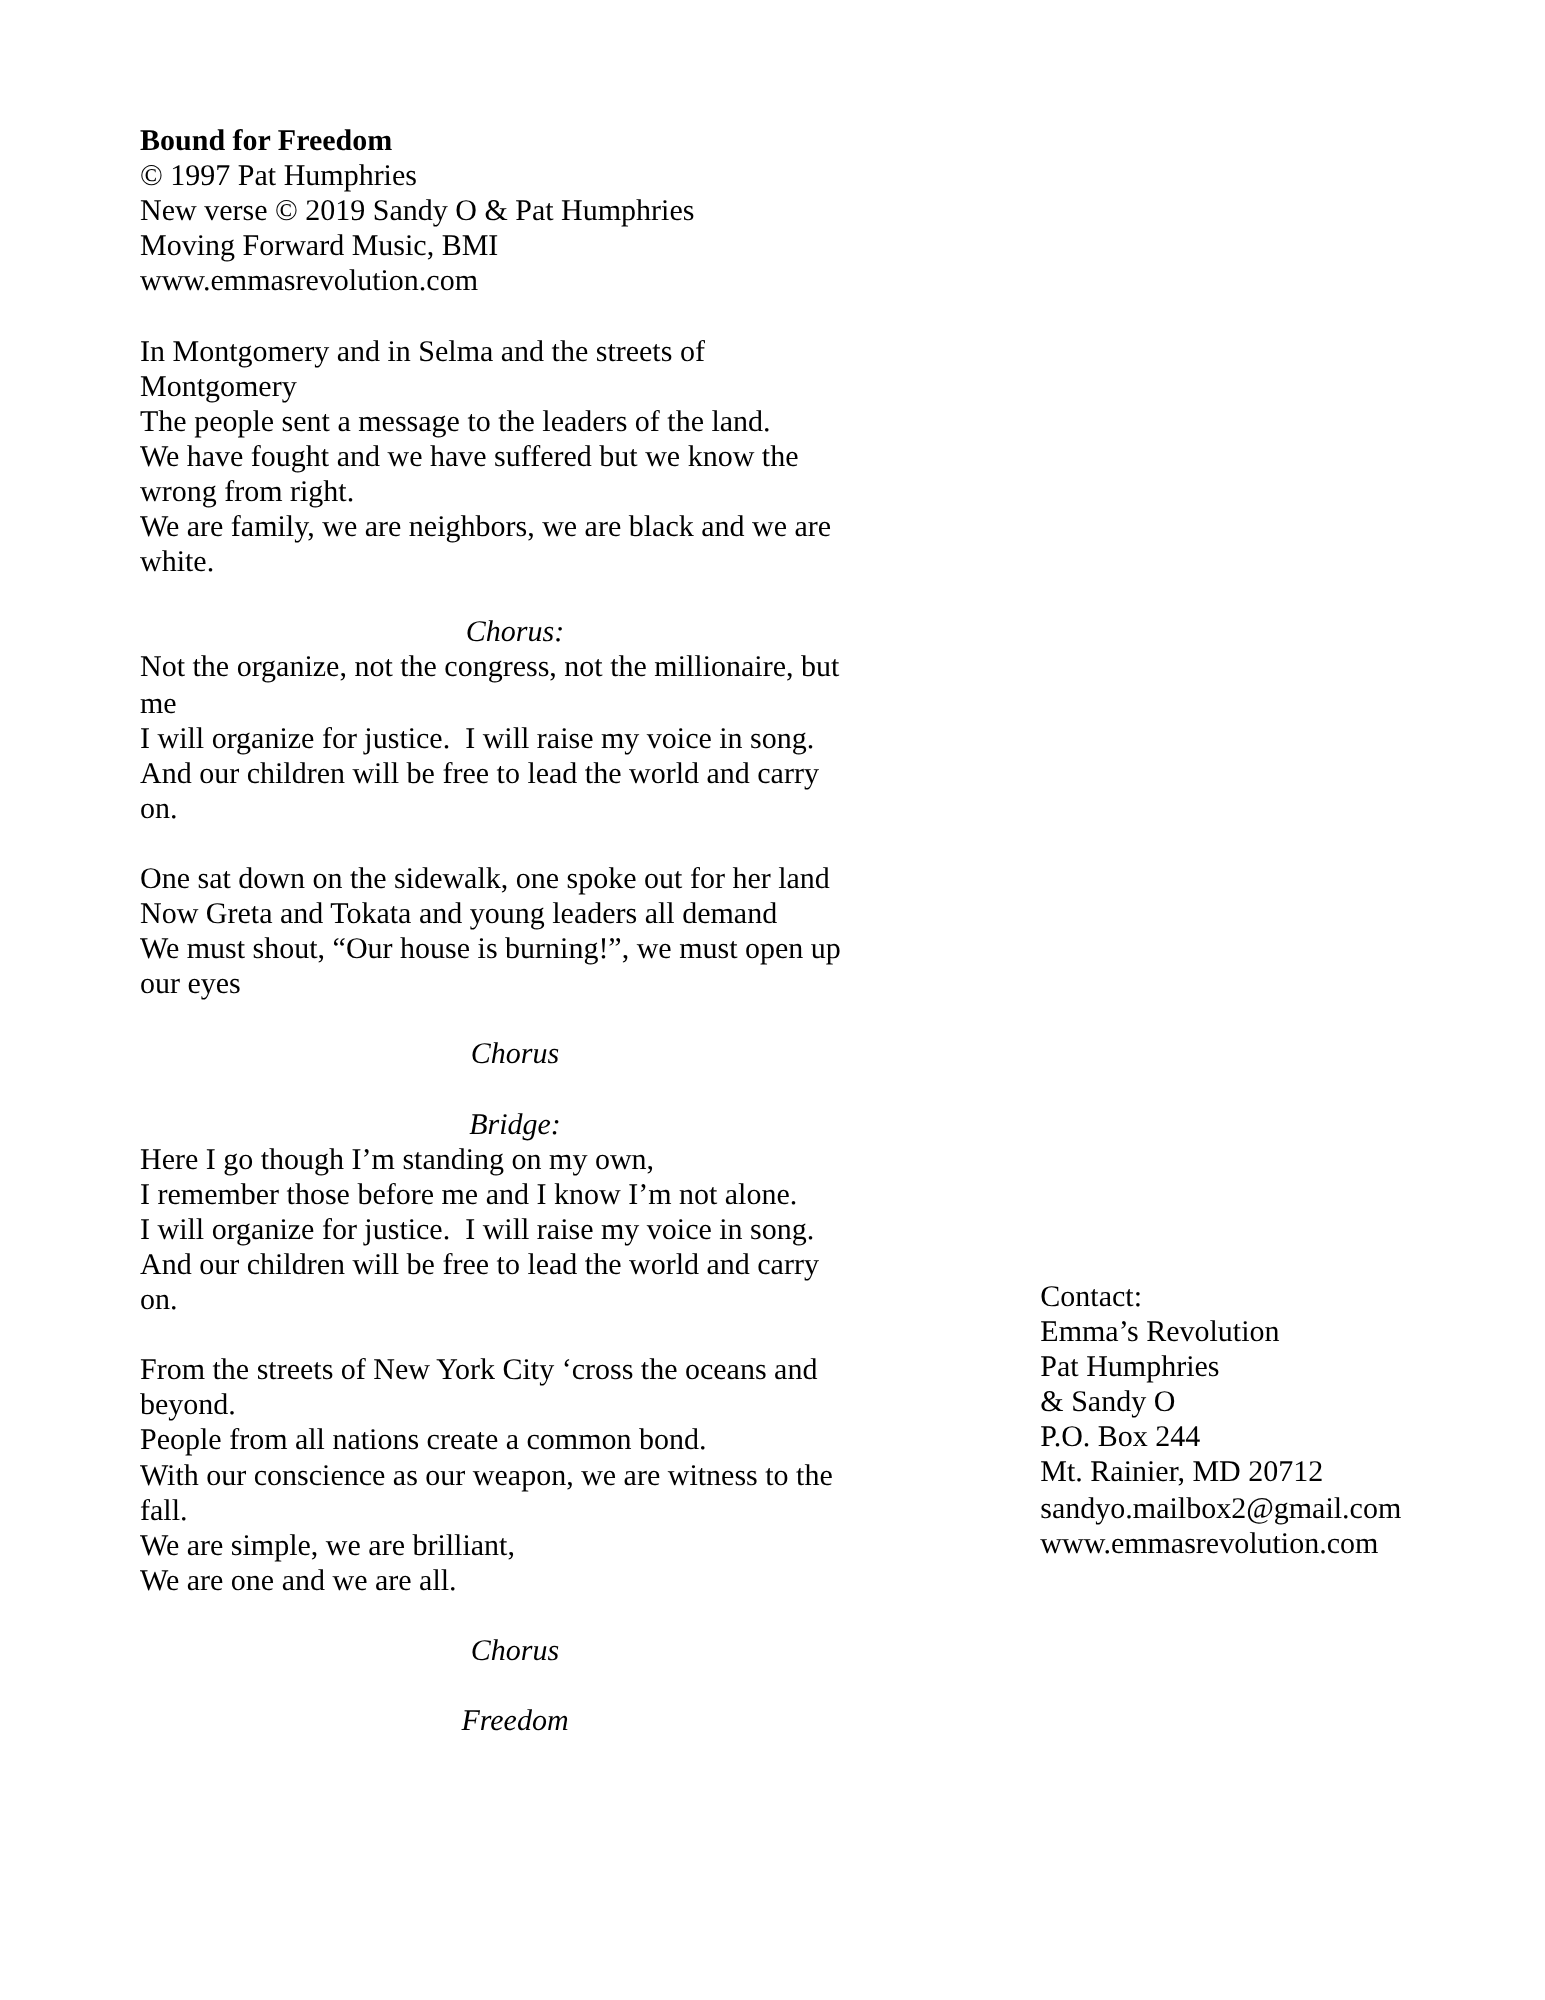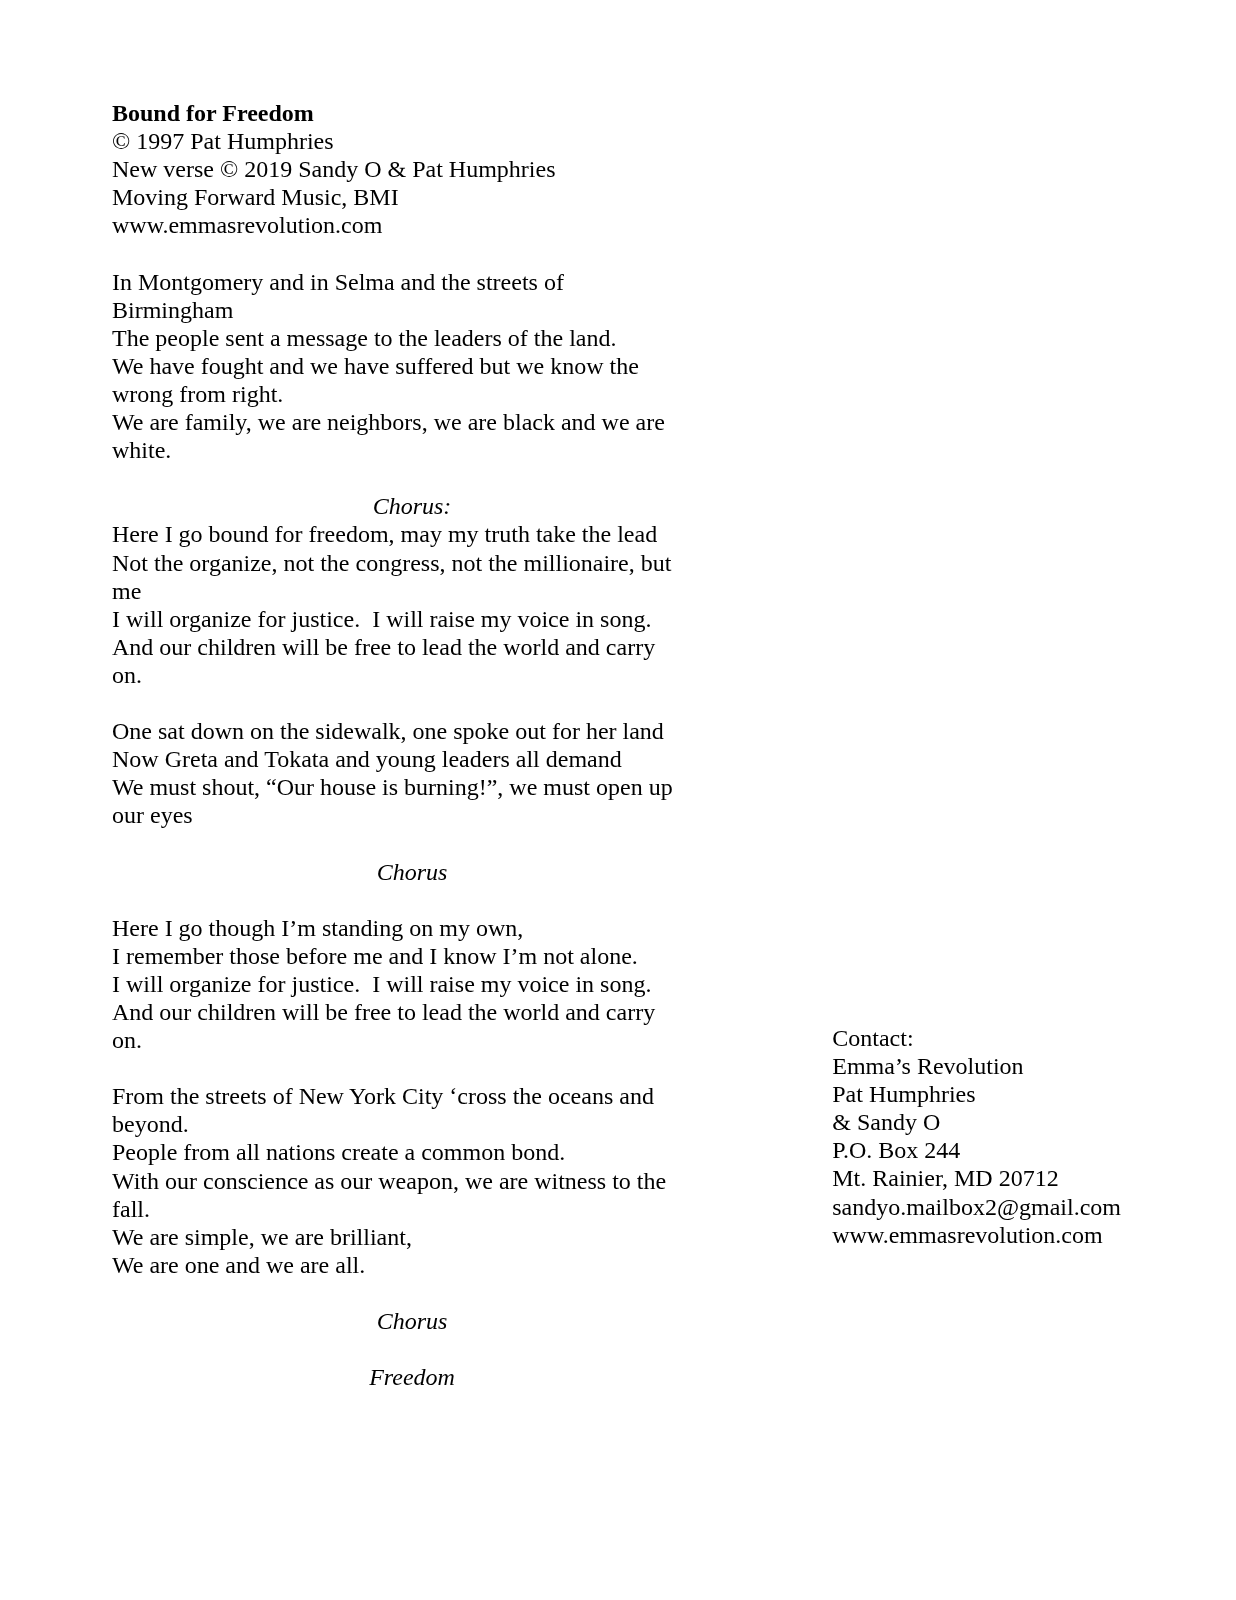--- a/index.html
+++ b/index.html
@@ -59,46 +59,46 @@
       <div class="line title">Bound for Freedom</div>
       <div class="line">© 1997 Pat Humphries</div>
       <div class="line">New verse © 2019 Sandy O &amp; Pat Humphries</div>
       <div class="line">Moving Forward Music, BMI</div>
       <div class="line">www.emmasrevolution.com</div>
     </div>
 
     <div id="sections">
         <div class="section">
           <div class="line">In Montgomery and in Selma and the streets of</div>
-          <div class="line">Birmingham</div>
+          <div class="line">Montgomery</div>
           <div class="line">The people sent a message to the leaders of the land.</div>
           <div class="line">We have fought and we have suffered but we know the</div>
           <div class="line">wrong from right.</div>
           <div class="line">We are family, we are neighbors, we are black and we are</div>
           <div class="line">white.</div>
         </div>
         <div class="section">
           <div class="line marker">Chorus:</div>
-          <div class="line">Here I go bound for freedom, may my truth take the lead</div>
           <div class="line">Not the organize, not the congress, not the millionaire, but</div>
           <div class="line">me</div>
           <div class="line">I will organize for justice.  I will raise my voice in song.</div>
           <div class="line">And our children will be free to lead the world and carry</div>
           <div class="line">on.</div>
         </div>
         <div class="section">
           <div class="line">One sat down on the sidewalk, one spoke out for her land</div>
           <div class="line">Now Greta and Tokata and young leaders all demand</div>
           <div class="line">We must shout, “Our house is burning!”, we must open up</div>
           <div class="line">our eyes</div>
         </div>
         <div class="section">
           <div class="line marker">Chorus</div>
         </div>
         <div class="section">
+          <div class="line marker">Bridge:</div>
           <div class="line">Here I go though I’m standing on my own,</div>
           <div class="line">I remember those before me and I know I’m not alone.</div>
           <div class="line">I will organize for justice.  I will raise my voice in song.</div>
           <div class="line">And our children will be free to lead the world and carry</div>
           <div class="line">on.</div>
         </div>
         <div class="section">
           <div class="line">From the streets of New York City ‘cross the oceans and</div>
           <div class="line">beyond.</div>
           <div class="line">People from all nations create a common bond.</div>

